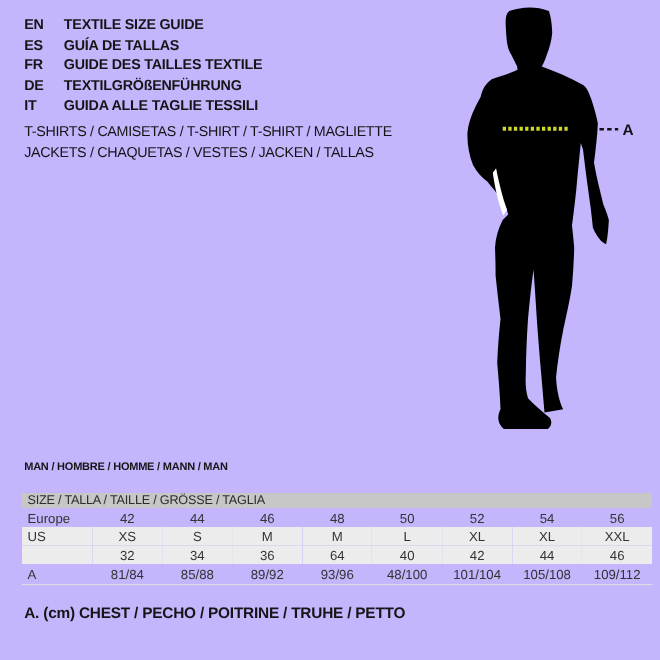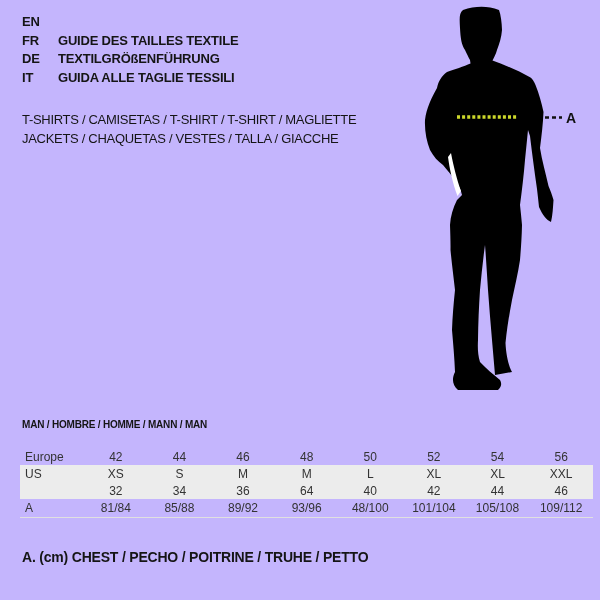--- a/index.html
+++ b/index.html
@@ -39,38 +39,43 @@
   .c-data{width:63.6px;}
 </style>
 </head>
 <body>
 
 <div class="canvas">
 
   <div class="lang-block">
     <div class="lang-row">
       <span class="lang-code">EN</span>
+      <span class="lang-label">TEXTILE SIZE GUIDE</span>
+    </div>
+    <div class="lang-row">
+      <span class="lang-code">ES</span>
+      <span class="lang-label">GUÍA DE TALLAS</span>
     </div>
     <div class="lang-row">
       <span class="lang-code">FR</span>
       <span class="lang-label">GUIDE DES TAILLES TEXTILE</span>
     </div>
     <div class="lang-row">
       <span class="lang-code">DE</span>
       <span class="lang-label">TEXTILGRÖßENFÜHRUNG</span>
     </div>
     <div class="lang-row">
       <span class="lang-code">IT</span>
       <span class="lang-label">GUIDA ALLE TAGLIE TESSILI</span>
     </div>
   </div>
 
   <div class="product-block">
     <div class="product-line">T-SHIRTS / CAMISETAS / T-SHIRT / T-SHIRT / MAGLIETTE</div>
-    <div class="product-line">JACKETS / CHAQUETAS / VESTES / TALLA / GIACCHE</div>
+    <div class="product-line">JACKETS / CHAQUETAS / VESTES / JACKEN / TALLAS</div>
   </div>
 
   <div class="figure-wrap">
     <svg viewBox="0 0 170 393" width="170" height="393">
       <path d="M48 5
                C44 8 44.5 14 45 23 C45.5 33 46.5 40 50 45 C52 49 53.5 52.5 55 55
                L55.5 58.5
                C49 61.5 39 64.5 32 67 C26.5 71 23.5 76 22 83
                C16.5 93 11.5 103 10 115 C9.5 126 11.5 136 15 145
                C18.5 151.5 23 156.5 28 160 C32 165 36.5 170 40 175
@@ -109,20 +114,23 @@
       <col class="c-data">
         <col class="c-data">
         <col class="c-data">
         <col class="c-data">
       <col class="c-data">
         <col class="c-data">
         <col class="c-data">
         <col class="c-data">
     </colgroup>
     <tbody>
+      <tr>
+        <td class="th-bar" colspan="9">SIZE / TALLA / TAILLE / GRÖSSE / TAGLIA</td>
+      </tr>
       <tr class="row-h">
         <td class="lbl">Europe</td>
         <td>42</td>
         <td>44</td>
         <td>46</td>
         <td>48</td>
         <td>50</td>
         <td>52</td>
         <td>54</td>
         <td>56</td>

